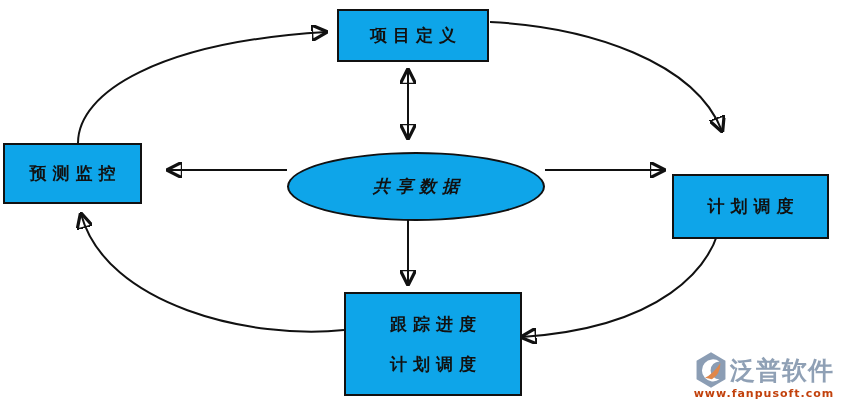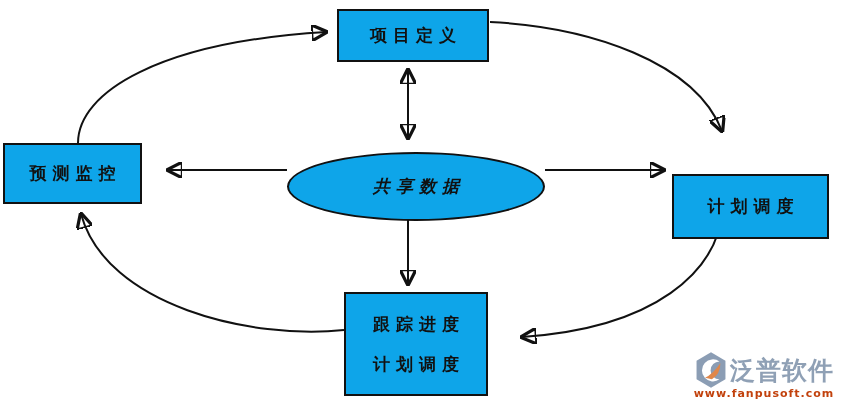--- a/index.html
+++ b/index.html
@@ -64,21 +64,21 @@
   </div>
 
   <div class="node" style="left:672px;top:142px;width:157px;height:65px;margin-top:32px;">
     <span>计划调度</span>
   </div>
 
   <div class="node ellipse" style="left:287px;top:152px;width:258px;height:69px;font-style:italic;">
     <span>共享数据</span>
   </div>
 
-  <div class="node multiline" style="left:344px;top:292px;width:144px;height:104px;">
+  <div class="node multiline" style="left:344px;top:292px;width:178px;height:104px;">
     <span>跟踪进度</span>
     <span>计划调度</span>
   </div>
 
   <div class="dot-artifact" style="left:760px;top:216px;"></div>
 
   <div class="watermark">
     <div class="brand-row">
       <svg width="34" height="38" viewBox="0 0 40 44" aria-hidden="true">
         <path d="M20 1 L37 11 L37 33 L20 43 L3 33 L3 11 Z" fill="#8b9db4"></path>

